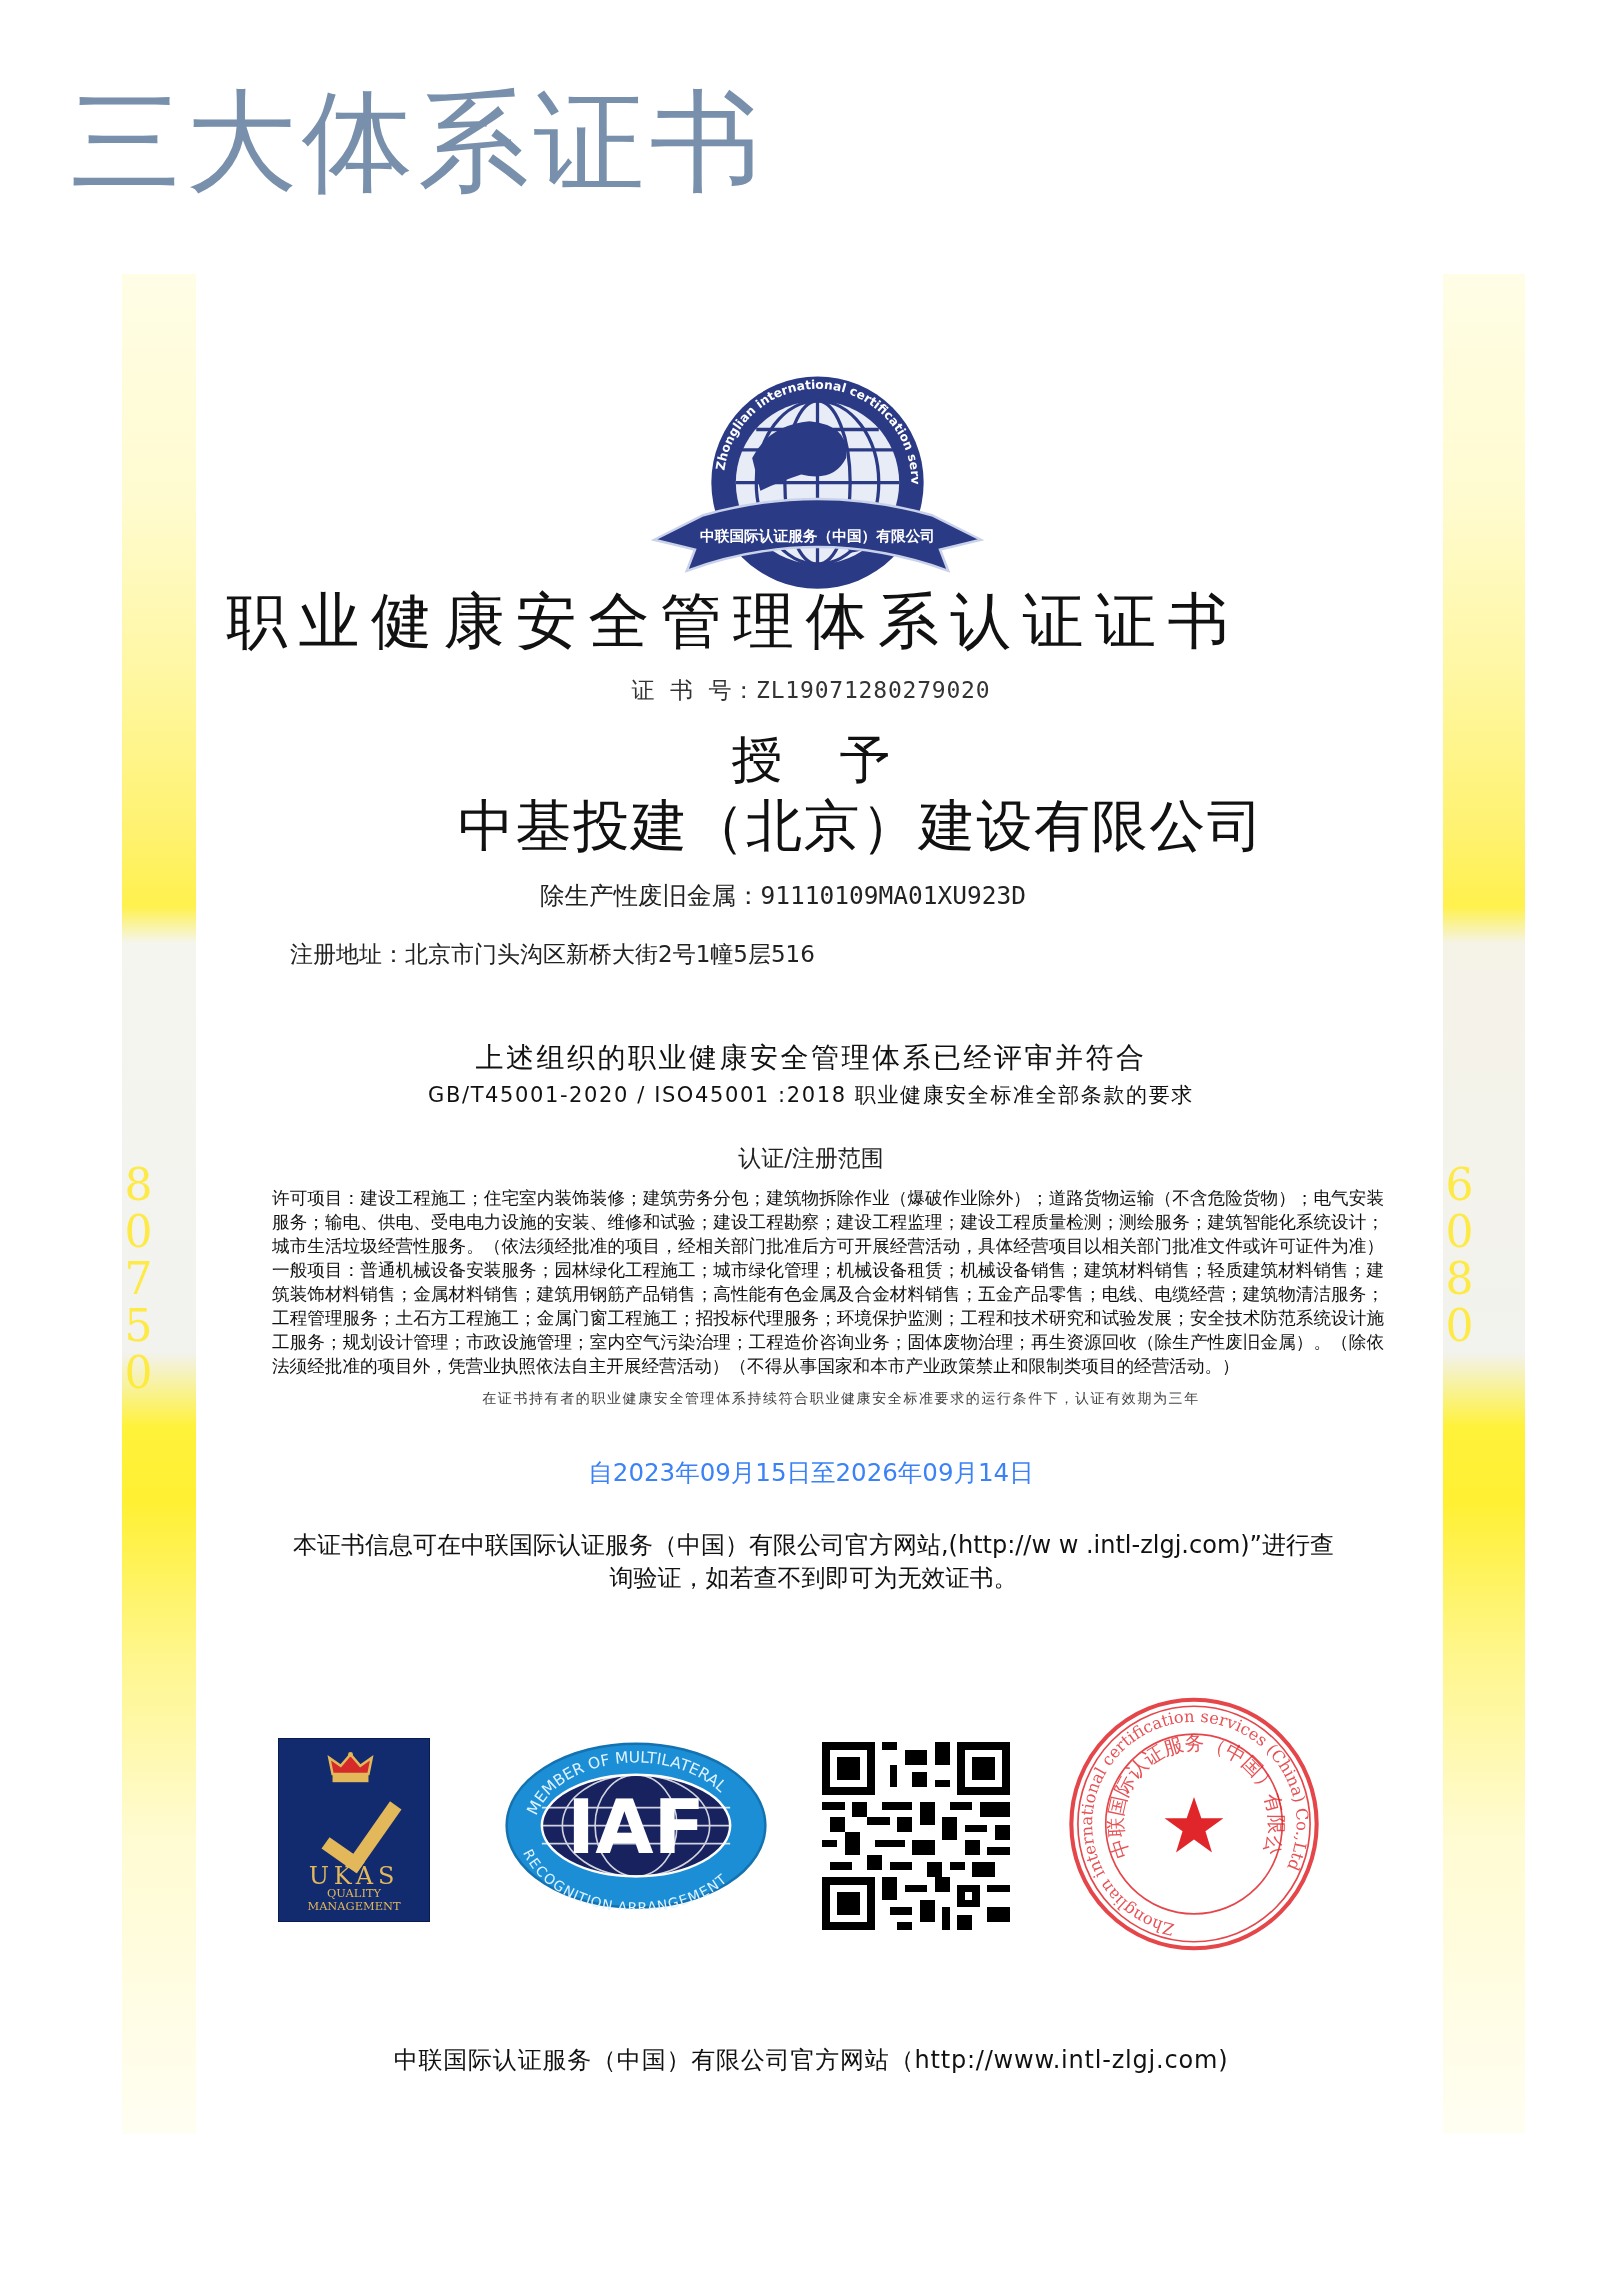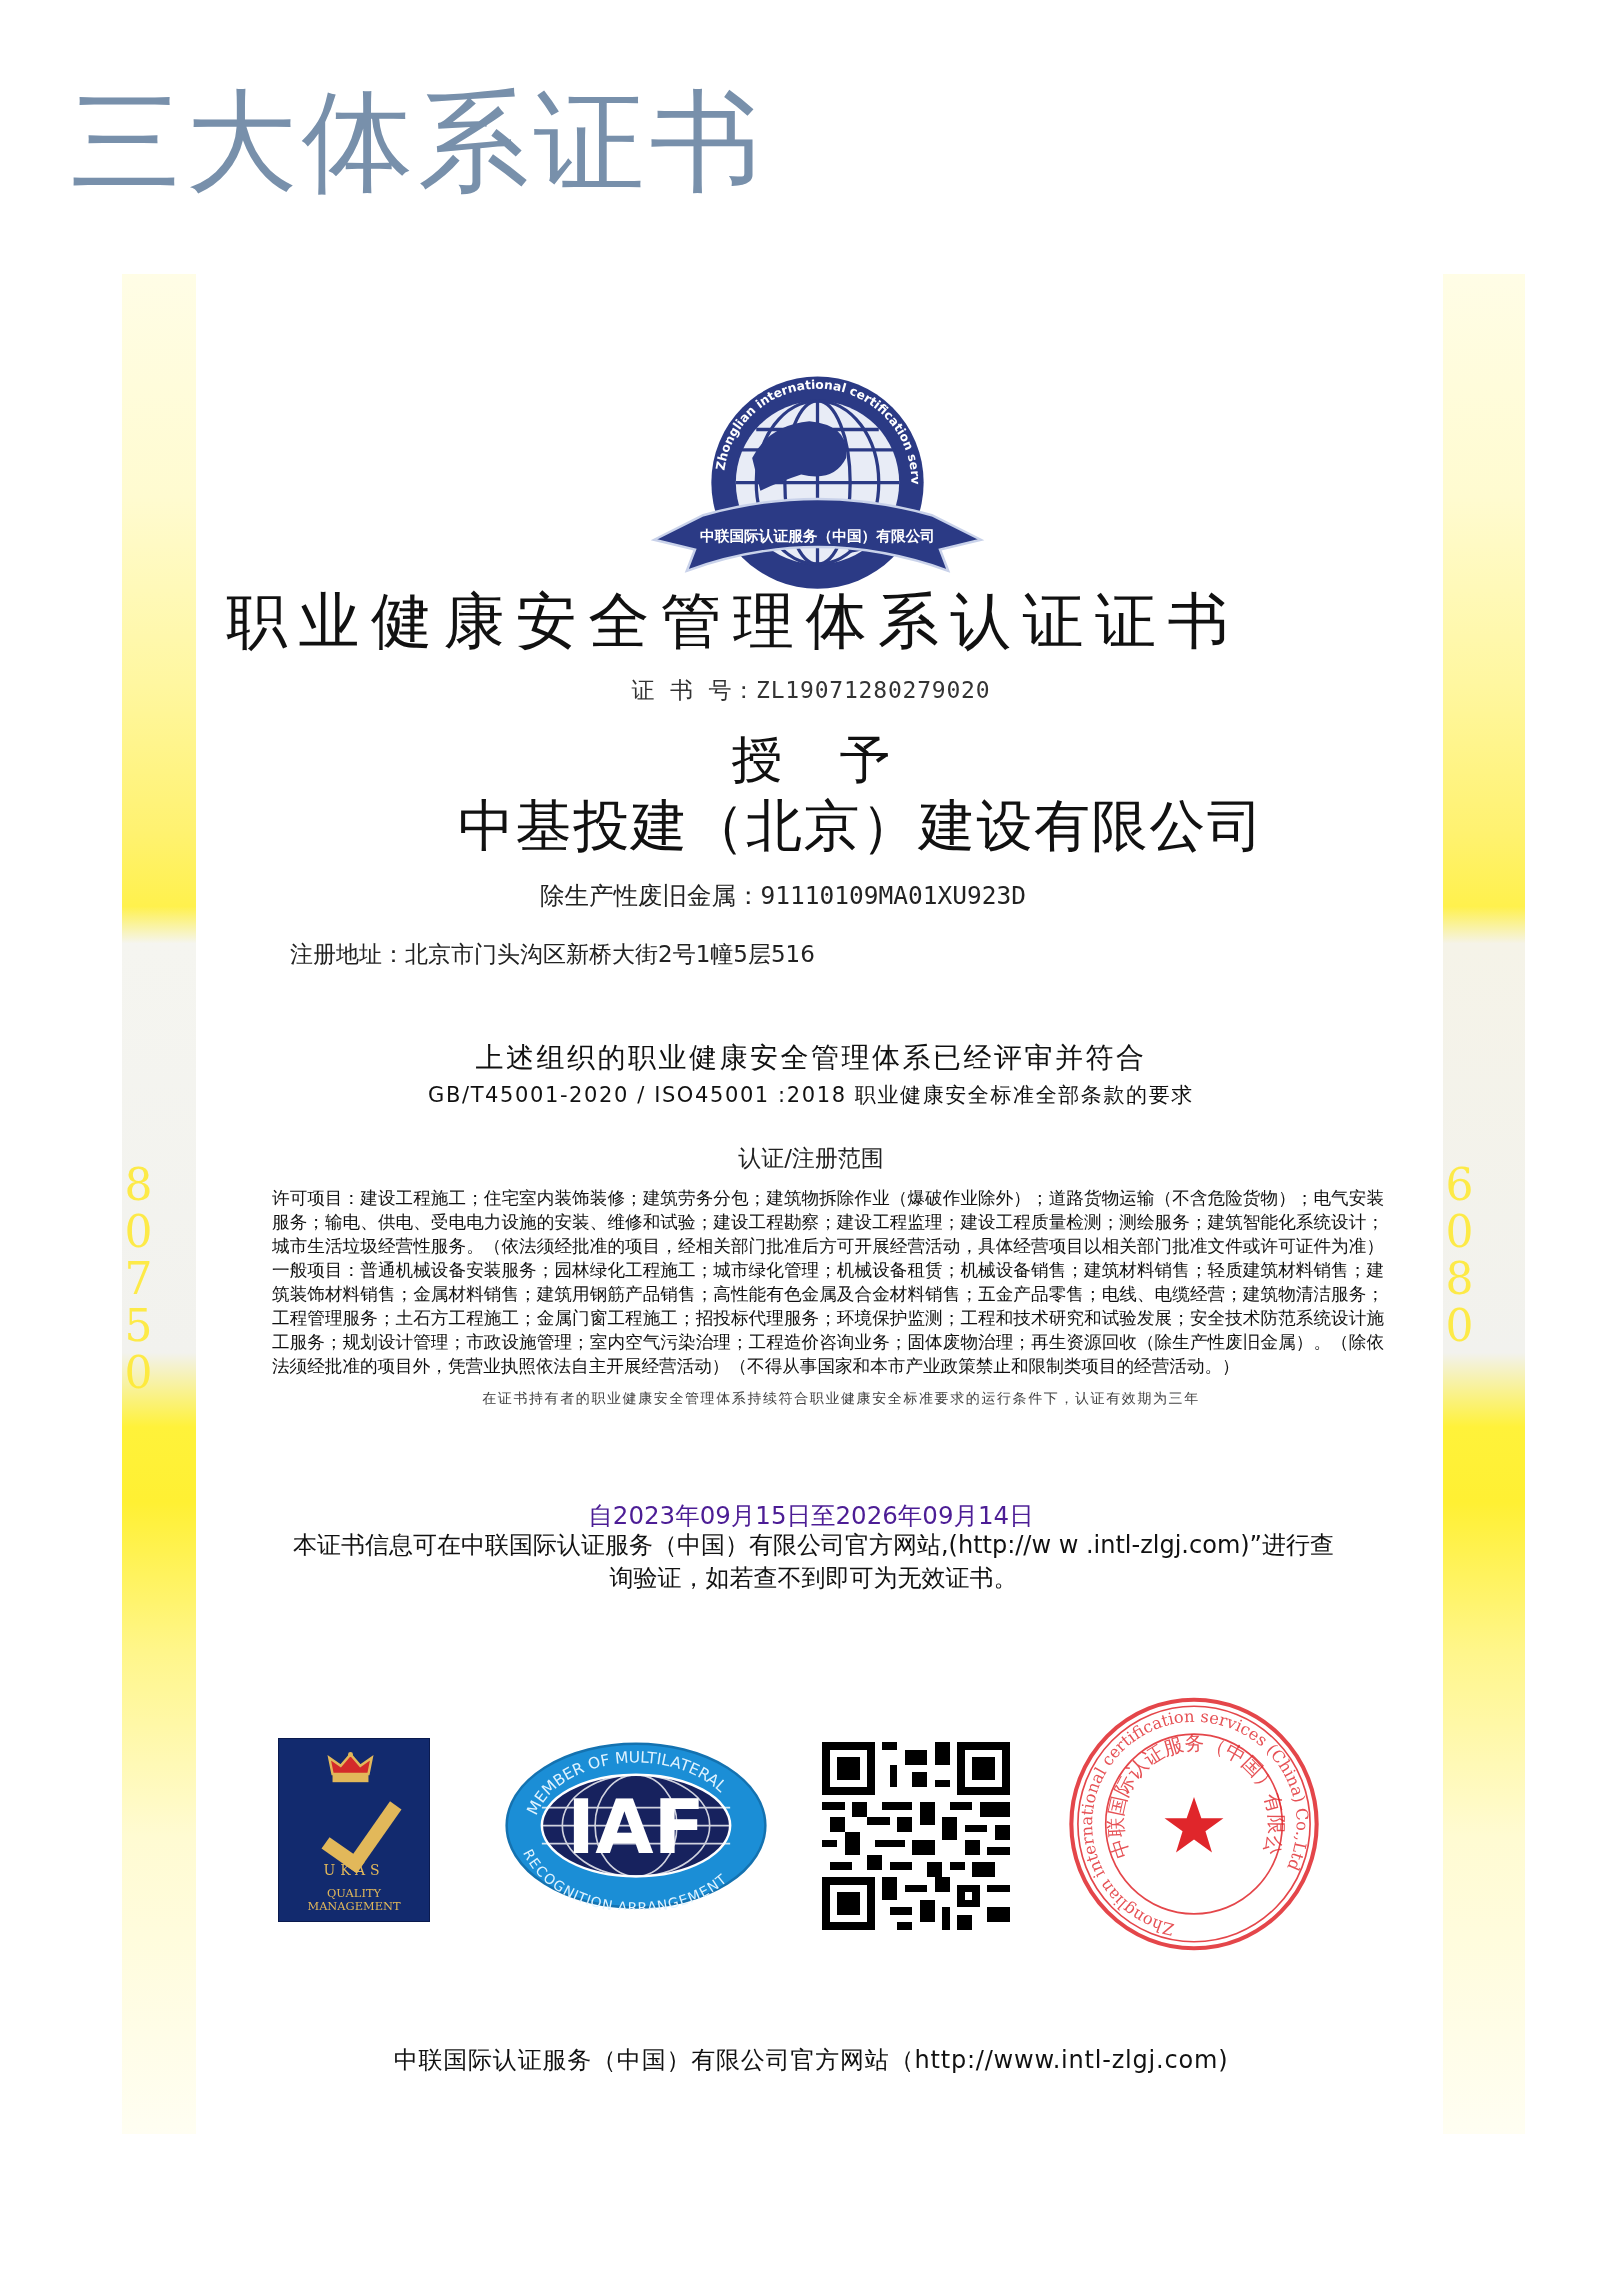--- a/index.html
+++ b/index.html
@@ -60,34 +60,34 @@
     left:0; width:1622px; text-align:center;
   }
   .conform1 { top:1039px; font-size:28px; letter-spacing:2.5px; color:#111; }
   .conform2 { top:1081px; font-size:21px; letter-spacing:1.6px; color:#111; }
   .scope-title { top:1143px; font-size:23px; color:#222; }
   .scope-text {
     left:272px; top:1186px; width:1112px; font-size:17.6px; line-height:24px; color:#111;
     font-family:"DejaVu Serif", "Liberation Serif", serif; text-align:justify;
   }
   .validity-note { top:1390px; font-size:14px; letter-spacing:1.6px; color:#404040;padding-left:30px; }
-  .date-range { top:1456px; font-size:24.5px; color:#4c1d95;margin-top:43px; }
+  .date-range { top:1456px; font-size:24.5px; color:#3b82f6; }
   .verify {
     left:286px; width:1055px; top:1529px; font-size:24px; line-height:33px; color:#111;
   }
   .ukas { left:278px; top:1738px; width:150px; height:182px; background:#122a6e; border:0.8px solid #0a1a4e; }
   .ukas-check {
     position:absolute; left:61px; top:51px; width:29px; height:64px;
     border-right:14.7px solid #e2b85a; border-bottom:14.7px solid #e2b85a;
     transform:rotate(35deg); transform-origin:center;
   }
   .ukas-crown { position:absolute; left:47px; top:12.3px; width:49px; height:33px; }
   .ukas-label { position:absolute; left:0; width:100%; text-align:center; color:#e2b85a;
     font-family:"DejaVu Serif", serif; }
-  .ukas-l1 { top:123px; font-size:14px; letter-spacing:4.9px; }
+  .ukas-l1 { top:123px; font-size:24px; letter-spacing:4.9px; }
   .ukas-l2 { top:147px; font-size:11.4px; }
   .ukas-l3 { top:160px; font-size:11.4px; }
   .iaf { left:505px; top:1742px; width:262px; height:168px; }
   .qr { left:822px; top:1740px; width:188px; height:192px; }
   .seal { left:1055px; top:1689px; width:278px; height:270px; }
   .footer-url { top:2044px; font-size:24px; color:#111; letter-spacing:0.8px; }
 </style>
 </head>
 <body>
 

